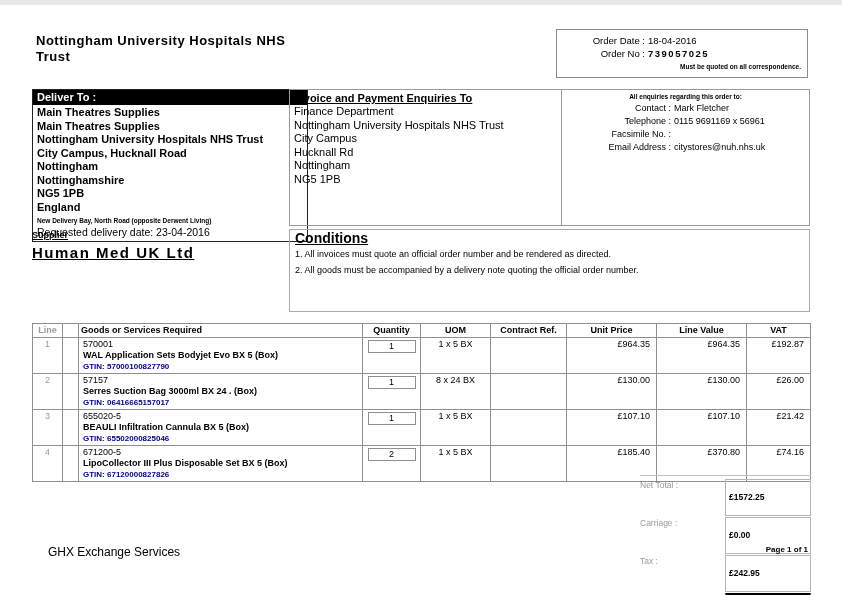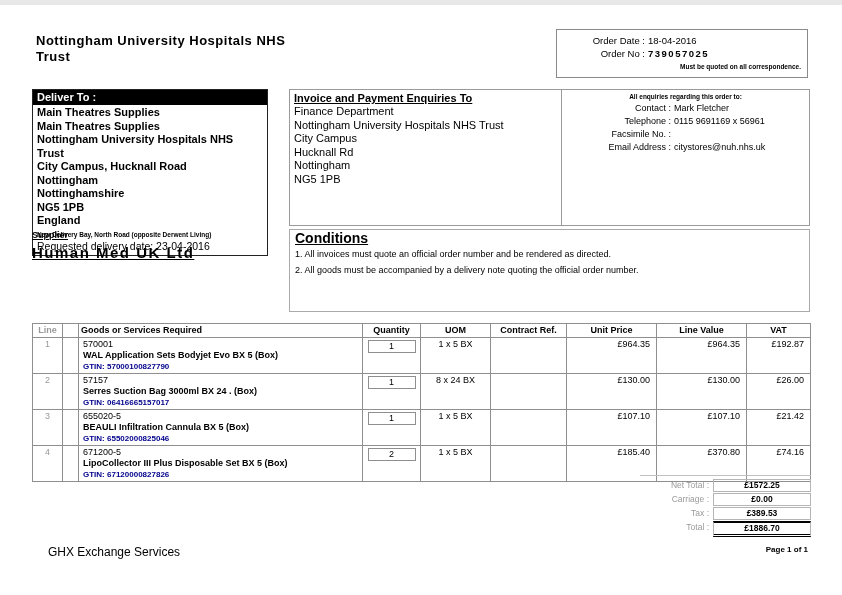--- a/index.html
+++ b/index.html
@@ -15,21 +15,21 @@
   .doc-title { position:absolute; left:310px; top:31px; width:220px;
     text-align:center; font-size:13px; font-weight:bold; letter-spacing:1px; }
   .order-box { position:absolute; left:556px; top:24px; width:252px; height:49px;
     border:1px solid #8a8a8a; padding:4px 6px 2px 6px; font-size:9.5px; }
   .order-row { display:flex; line-height:13px; }
   .order-row .lbl { width:82px; text-align:right; }
   .order-row .val { margin-left:3px; }
   .order-no-val { font-weight:bold; letter-spacing:1.5px; }
   .order-note { font-size:6.5px; font-weight:bold; text-align:right; margin-top:3px; }
   
-  .deliver-box { position:absolute; left:32px; top:84px; width:236px;
+  .deliver-box { position:absolute; left:32px; top:84px; width:276px;
     border:1px solid #222; background:#fff; }
   .deliver-head { background:#000; color:#fff; font-size:11px; font-weight:bold;
     padding:1px 4px; line-height:13px; }
   .deliver-lines { padding:1px 4px 0 4px; }
   .deliver-line { font-size:11px; font-weight:bold; line-height:13.5px; }
   .deliver-note { font-size:6.5px; font-weight:bold; line-height:9px; margin-top:2px; padding:0 4px; }
   .deliver-req { font-size:10.5px; line-height:14px; padding:0 4px 2px 4px; }
   
   .band { position:absolute; left:289px; top:84px; width:521px; height:137px;
     border:1px solid #9a9a9a; display:flex; }
@@ -63,24 +63,24 @@
   .item-desc { font-weight:bold; line-height:11px; }
   .item-gtin { color:#00008b; font-weight:bold; font-size:8px; line-height:11px; }
   .qty-box { width:48px; margin:1px auto 0 auto; border:1px solid #8f8f8f;
     text-align:center; line-height:11px; }
   td.uom-c { text-align:center; }
   td.money-c { text-align:right; padding-right:6px; }
   
   .totals { position:absolute; left:640px; top:470px; width:171px;
     border-top:1px solid #c0c0c0; padding-top:3px; }
   .totals-row { display:flex; align-items:stretch; margin-bottom:1px; }
-  .totals-row .lbl { flex:1; color:#9a9a9a; font-size:8.5px; text-align:right;
+  .totals-row .lbl { flex:1; color:#9a9a9a; font-size:8.5px; 
     padding-right:4px; line-height:12px; }
-  .totals-row .box { width:98px; border:1px solid #b5b5b5; font-size:8.5px;
-    font-weight:bold; text-align:center; padding:0 3px; line-height:11px; }
+  .totals-row .box { width:86px; border:1px solid #b5b5b5; font-size:8.5px;
+    font-weight:bold; text-align:left; padding:12px 3px; line-height:11px; }
   .totals-row.grand .box { border-top:2px solid #000; border-bottom:3px double #000; }
   
   .footer-left { position:absolute; left:48px; top:540px; font-size:12px; font-weight:normal; }
   .footer-right { position:absolute; right:34px; top:540px; font-size:8px; font-weight:bold; }
 </style>
 </head>
 <body>
 
 <div class="page">
 
@@ -255,21 +255,21 @@
     <div class="totals-row">
       <span class="lbl">Net Total :</span>
       <span class="box">£1572.25</span>
     </div>
     <div class="totals-row">
       <span class="lbl">Carriage :</span>
       <span class="box">£0.00</span>
     </div>
     <div class="totals-row">
       <span class="lbl">Tax :</span>
-      <span class="box">£389.53</span>
+      <span class="box">£242.95</span>
     </div>
     <div class="totals-row grand">
       <span class="lbl">Total :</span>
       <span class="box">£1886.70</span>
     </div>
   </div>
 
   <div class="footer-left">GHX Exchange Services</div>
   <div class="footer-right">Page 1 of 1</div>
 

